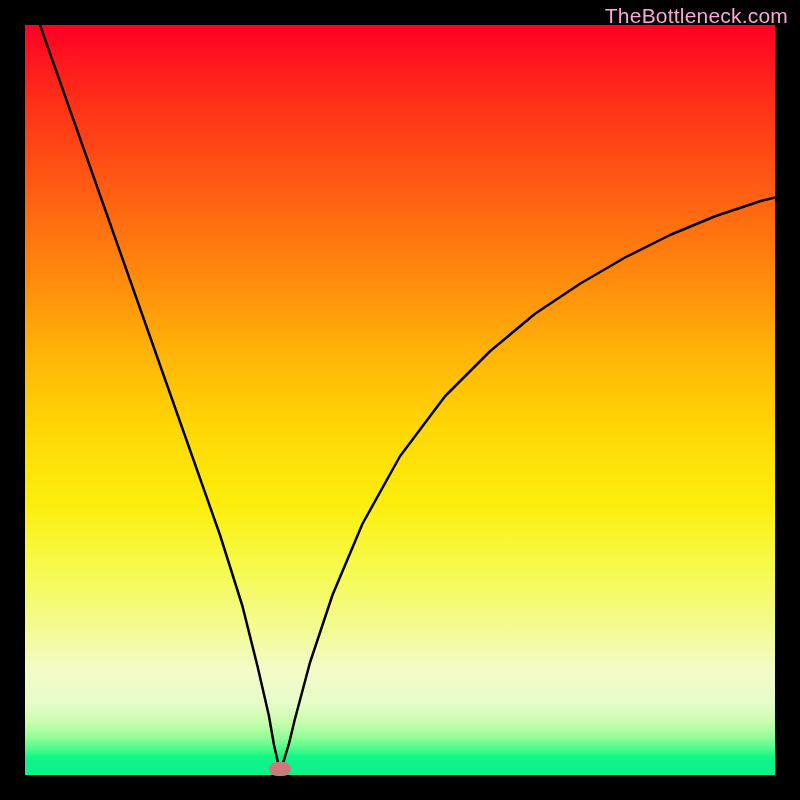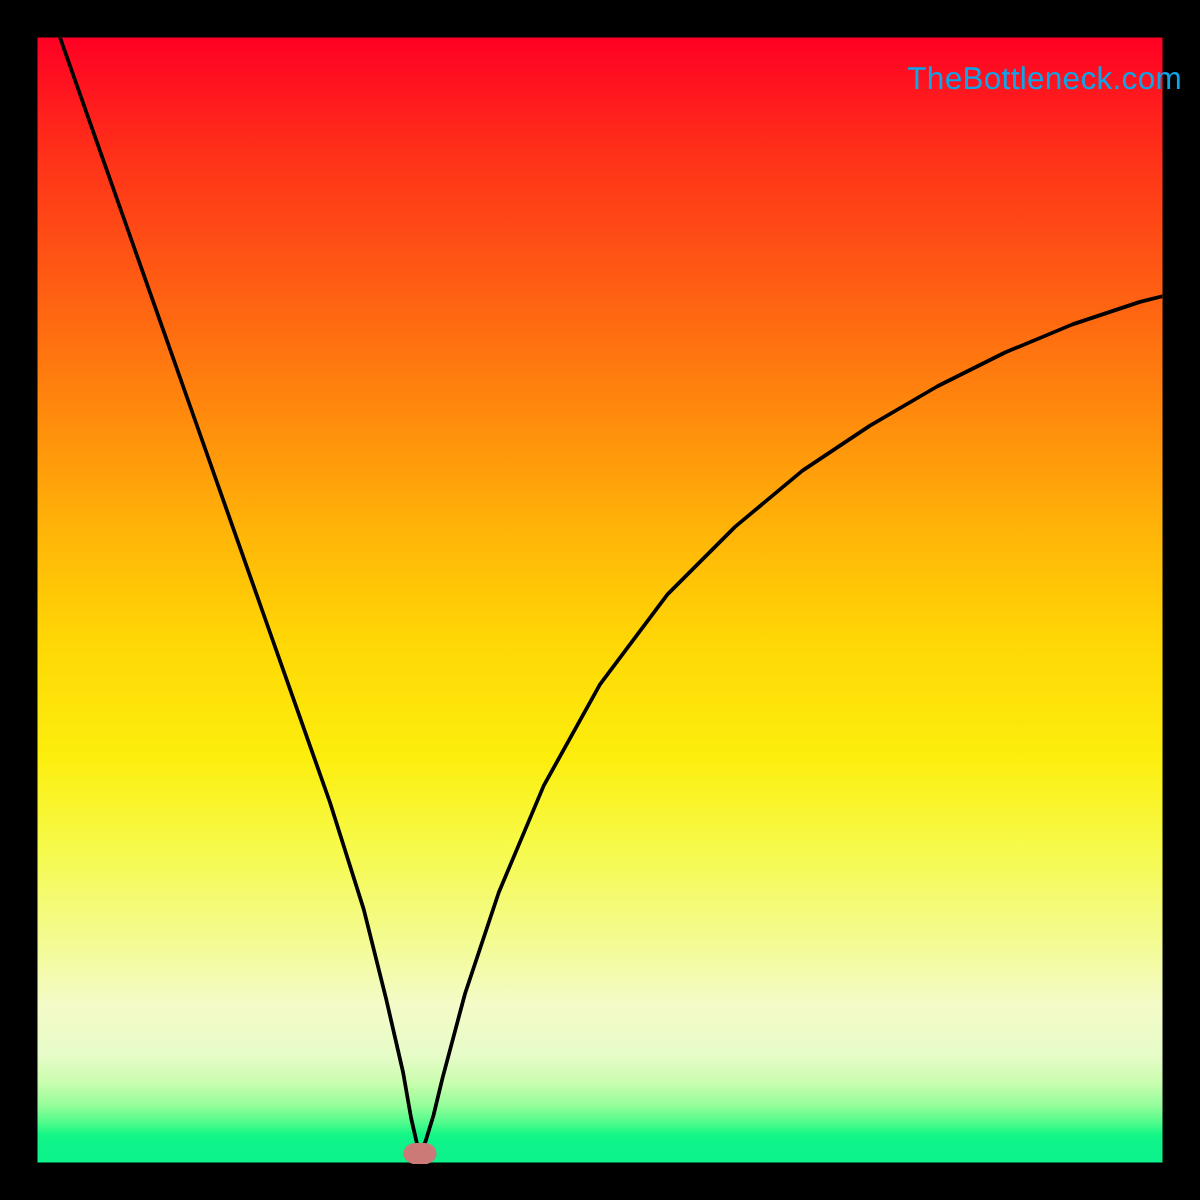--- a/index.html
+++ b/index.html
@@ -42,26 +42,25 @@
       #4efb8b 96.5%,
       #15f786 97.5%,
       #0ef38a 98.2%,
       #0df38b 100%
     );
   }
   .watermark {
     position: absolute;
     top: 4px;
     right: 12px;
-    color: #0ea5e9;
+    color: #f9a8d4;
     font-size: 21px;
     letter-spacing: 0.2px;
     font-weight: 400;
     user-select: none;
-    margin-top: 37px;
   }
   svg.curve {
     position: absolute;
     left: 0;
     top: 0;
     width: 750px;
     height: 750px;
   }
   .marker {
     position: absolute;

